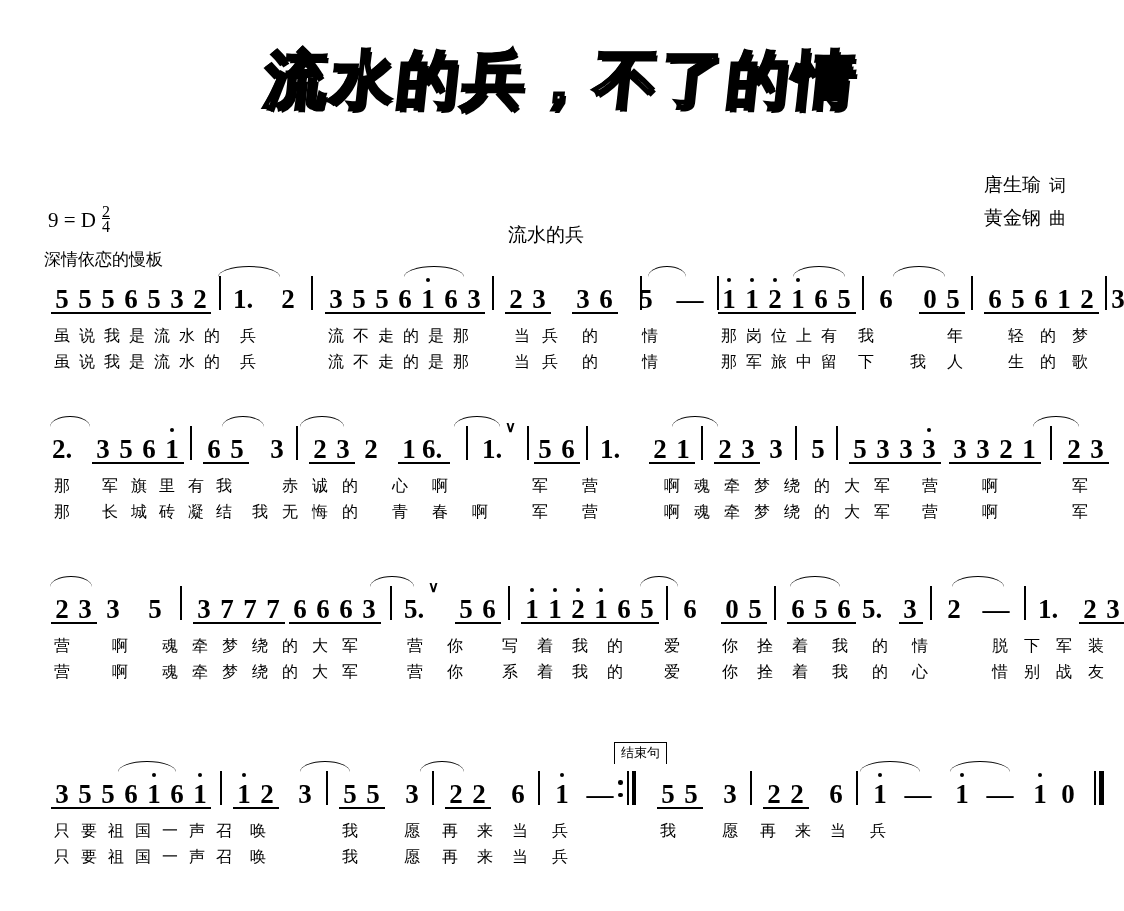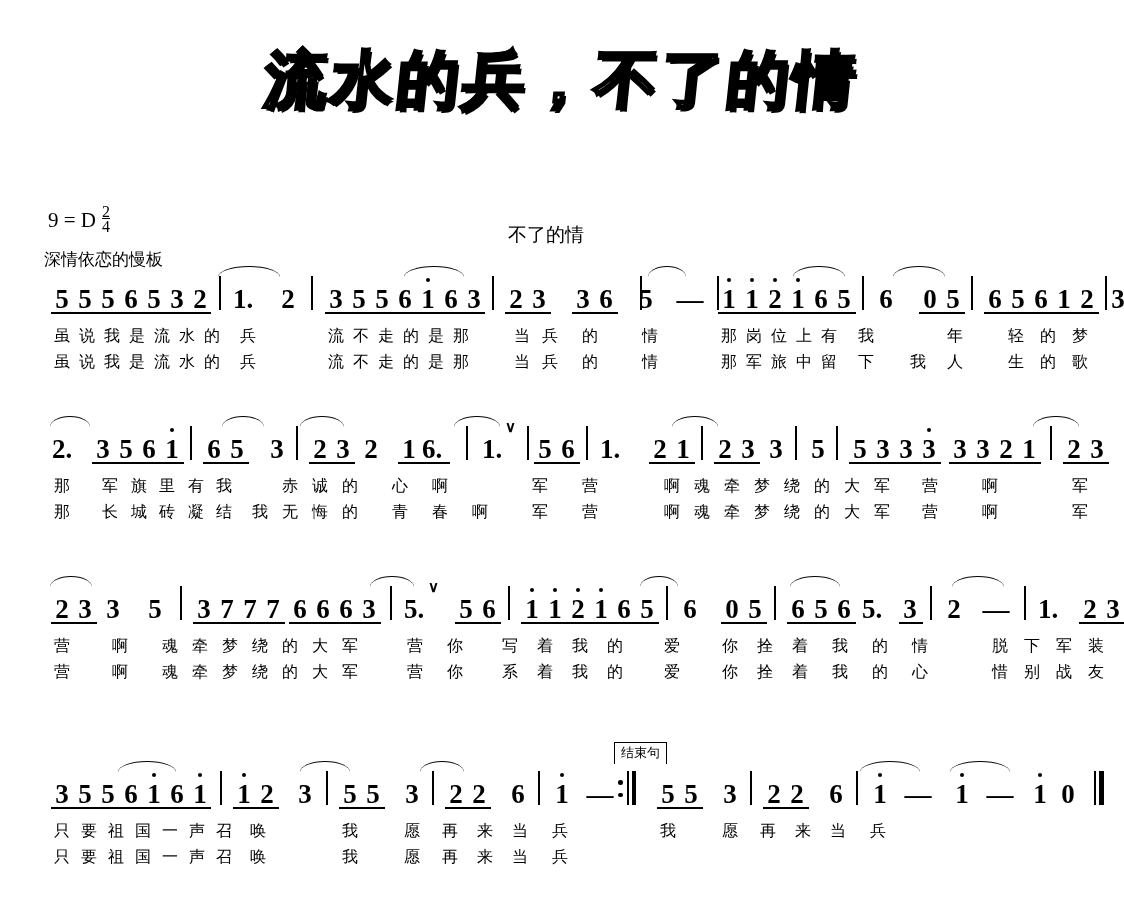--- a/index.html
+++ b/index.html
@@ -169,31 +169,39 @@
     font-size: 15px;
   }
 </style>
 </head>
 <body>
 
 <div class="sheet">
 
   <div class="title">流水的兵，不了的情</div>
 
+  <div class="credits">
+    <div>
+      <span>唐生瑜</span><span class="role">词</span>
+    </div>
+    <div>
+      <span>黄金钢</span><span class="role">曲</span>
+    </div>
+  </div>
 
   <div class="keysig">
     <span>9 = D</span>
     <span class="meter">
       <span class="num">2</span>
       <span class="den">4</span>
     </span>
   </div>
 
   <div class="tempo">深情依恋的慢板</div>
-  <div class="voice">不了的情</div>
+  <div class="voice">流水的兵</div>
 
   <div class="system" style="top:270px;">
     <div class="notes">
 
       <div class="slur" style="left:218px; top:-4px; width:62px;"></div>
       <div class="slur" style="left:404px; top:-4px; width:60px;"></div>
       <div class="slur" style="left:648px; top:-4px; width:38px;"></div>
       <div class="slur" style="left:793px; top:-4px; width:52px;"></div>
       <div class="slur" style="left:893px; top:-4px; width:52px;"></div>
 

